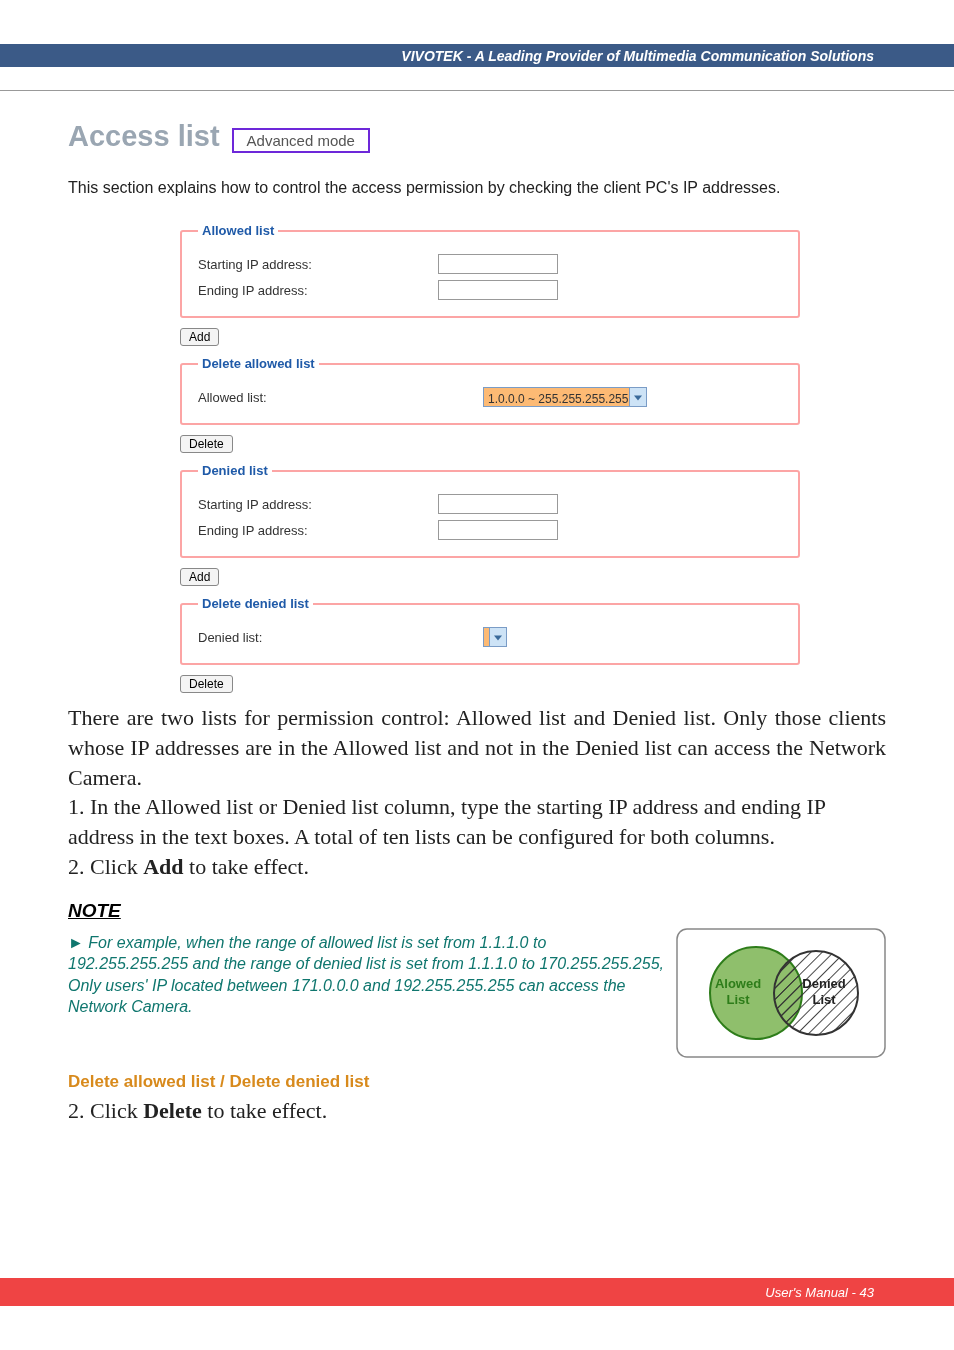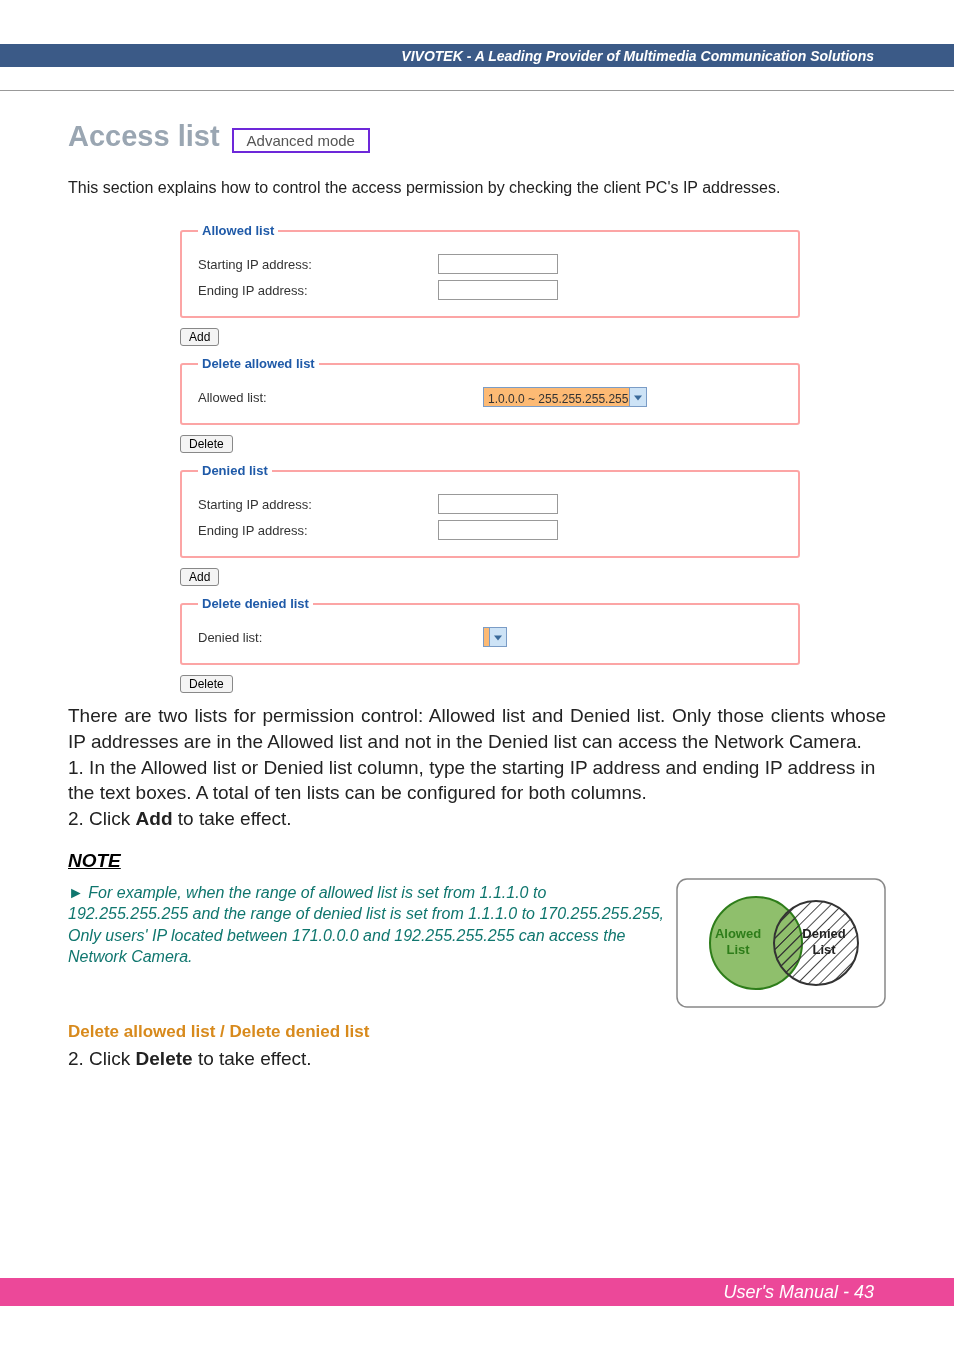--- a/index.html
+++ b/index.html
@@ -137,24 +137,25 @@
   .btn {
     border: 1px solid #888;
     border-radius: 3px;
     background: #f4f4f4;
     font-size: 12px;
     padding: 1px 8px;
     margin: 4px 0 10px 0;
     display: inline-block;
   }
   .body-text {
-    font-size: 19px;
+    font-size: 22px;
     color: #222;
     text-align: justify;
     line-height: 1.35;
+    font-family: Liberation Serif, serif;
   }
   .body-text.num {
     text-align: left;
   }
   .note-head {
     font-size: 19px;
     font-weight: bold;
     font-style: italic;
     text-decoration: underline;
     margin-top: 18px;
@@ -174,24 +175,24 @@
   }
   .section-head.orange {
     color: #d88a1c;
     margin-top: 10px;
   }
   .footer-bar {
     position: absolute;
     left: 0; right: 0;
     bottom: 44px;
     height: 28px;
-    background: #ec4899;
+    background: #ef4444;
     color: #fff;
     font-style: italic;
-    font-size: 18px;
+    font-size: 13px;
     display: flex;
     align-items: center;
     justify-content: flex-end;
     padding-right: 80px;
   }
 </style>
 </head>
 <body>
 
 <div class="header-bar">

